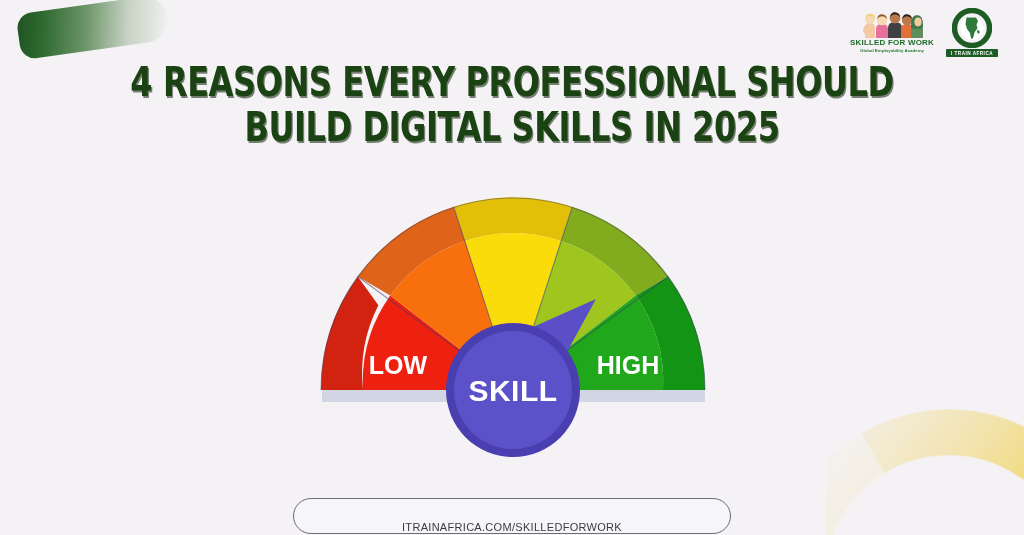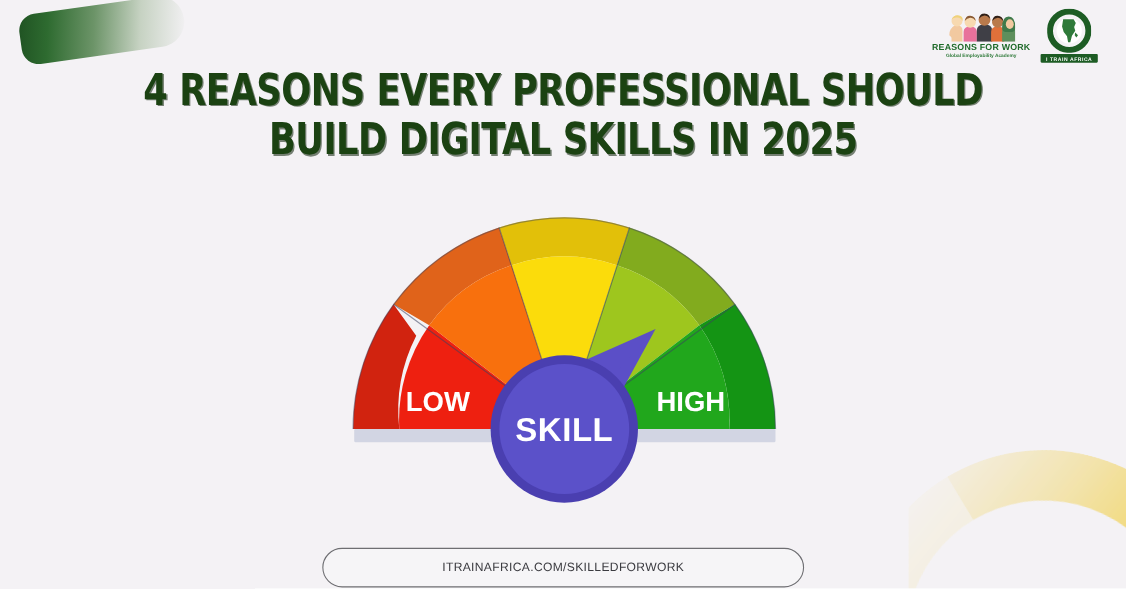--- a/index.html
+++ b/index.html
@@ -154,21 +154,21 @@
     position: absolute;
     left: 50%;
     transform: translateX(-50%);
     top: 498px;
     width: 436px;
     height: 34px;
     border: 1.3px solid #6e6e72;
     border-radius: 20px;
     background: #f6f5f7;
     display: flex;
-    align-items: center;
+    align-items: flex-end;
     justify-content: center;
   }
   .url-text {
     font-family: "Liberation Sans", sans-serif;
     font-size: 11px;
     font-weight: 400;
     letter-spacing: 0.3px;
     color: #3b3b40;
   }
 </style>
@@ -201,21 +201,21 @@
         <path d="M29 5 Q30 0 34 0.3 Q38.5 0.6 39 5 Q36.5 2 34 2.2 Q31 2.4 29 5Z" fill="#2f2018"></path>
 
         <path d="M40 26 L40 17 Q40 12 46 12 Q52 12 52 17 L52 26 Z" fill="#e1703a"></path>
         <circle cx="46" cy="8" r="5.2" fill="#b97a4c"></circle>
         <path d="M41 7 Q42 2 46 2.3 Q50.5 2.6 51 7 Q48.5 4 46 4.2 Q43 4.4 41 7Z" fill="#2f2018"></path>
 
         <path d="M50 26 L50 17 Q50 11 56 11 Q62 11 62 17 L62 26 Z" fill="#5e8f5c"></path>
         <path d="M50 13 Q50 3 56 3 Q62 3 62 13 Q62 17 59 17 L53 17 Q50 17 50 13Z" fill="#3f7a4a"></path>
         <ellipse cx="57" cy="10" rx="3.6" ry="4.4" fill="#f2c9a0"></ellipse>
       </svg>
-      <div class="logo-sfw-name">REASONS FOR WORK</div>
+      <div class="logo-sfw-name">SKILLED FOR WORK</div>
       <div class="logo-sfw-sub">Global Employability Academy</div>
     </div>
 
     <div class="logo-ita">
       <svg width="40" height="40" viewBox="0 0 40 40">
         <circle cx="20" cy="20" r="17.5" fill="none" stroke="#1d5c24" stroke-width="5.5"></circle>
         <circle cx="20" cy="20" r="11.5" fill="#ffffff"></circle>
         <path d="M14.5 9.5 L24 9.5 L26 13 L24.5 16.5 L25.5 20 L22.5 24.5 L21 30.5 L19 30.5 L18 25 L15 21 L13.5 16 Z" fill="#2f7a3a"></path>
         <path d="M25.5 21.5 L28 24 L26.5 26 L25 24 Z" fill="#2f7a3a"></path>
       </svg>

